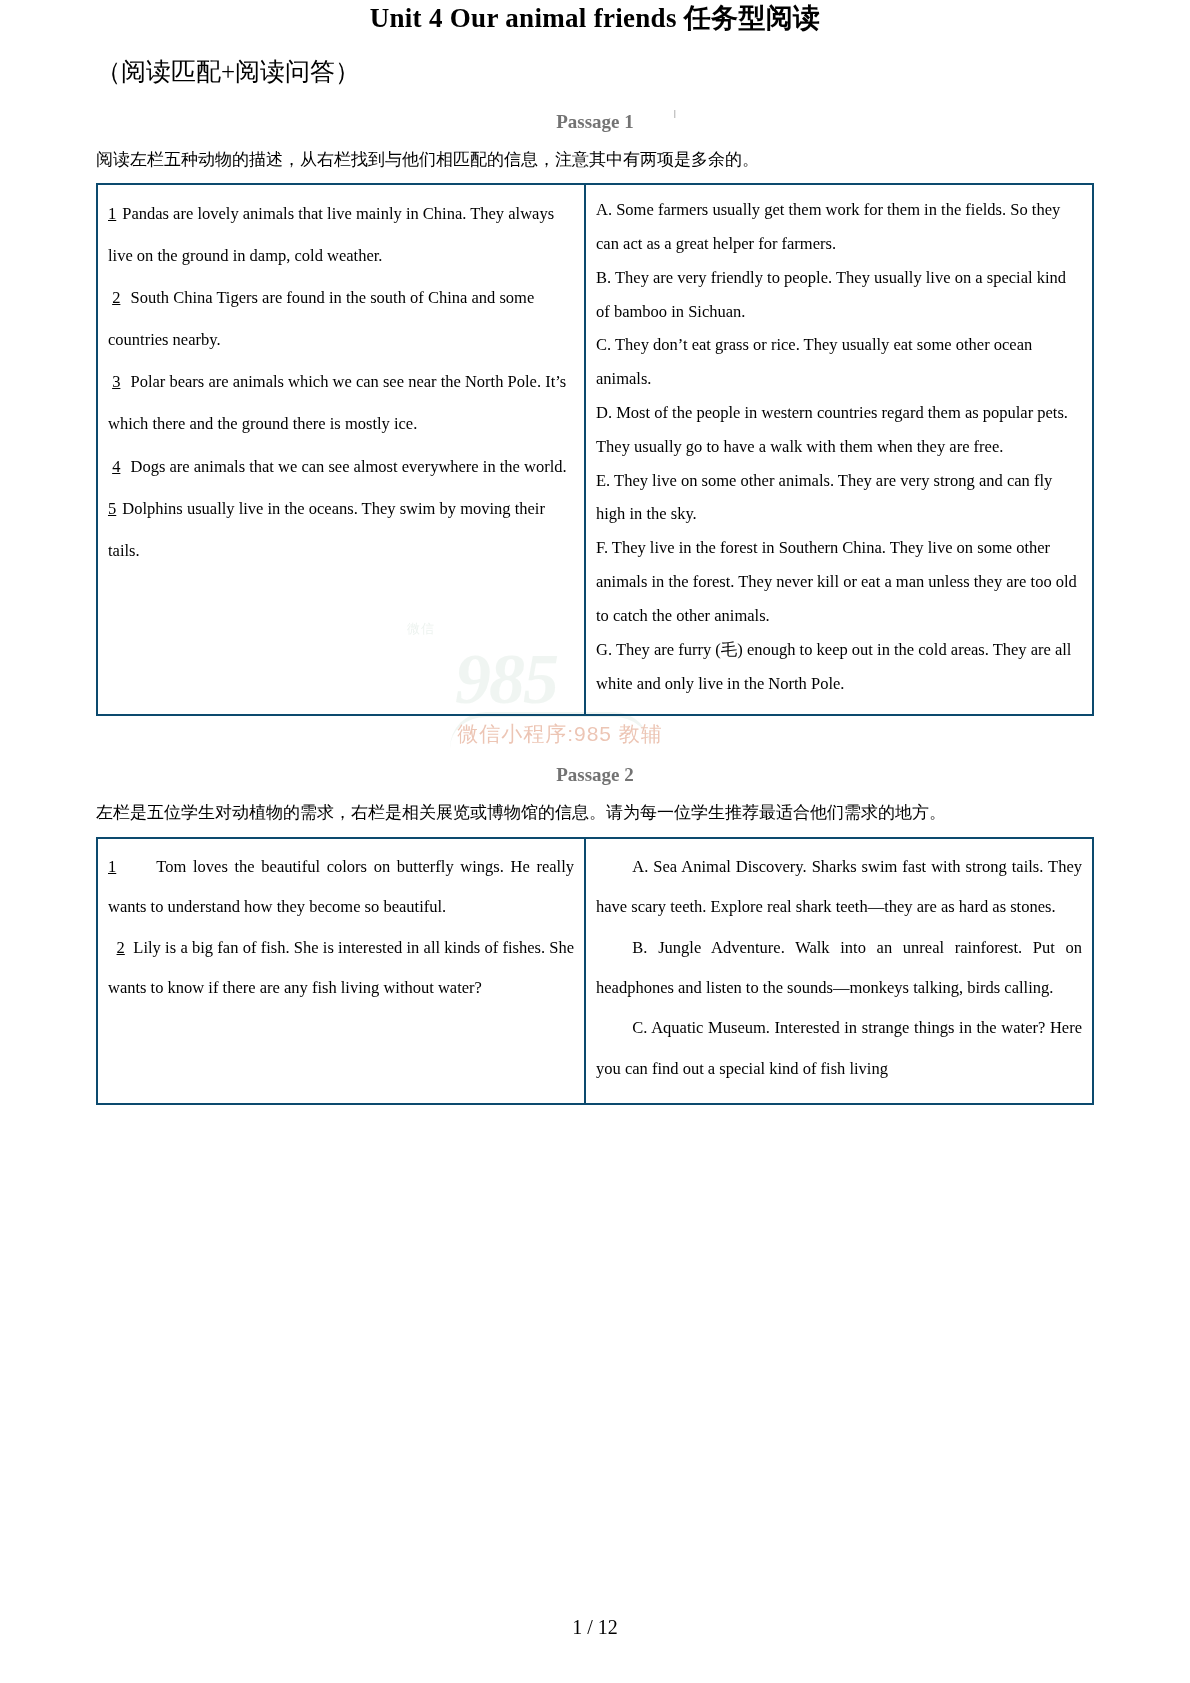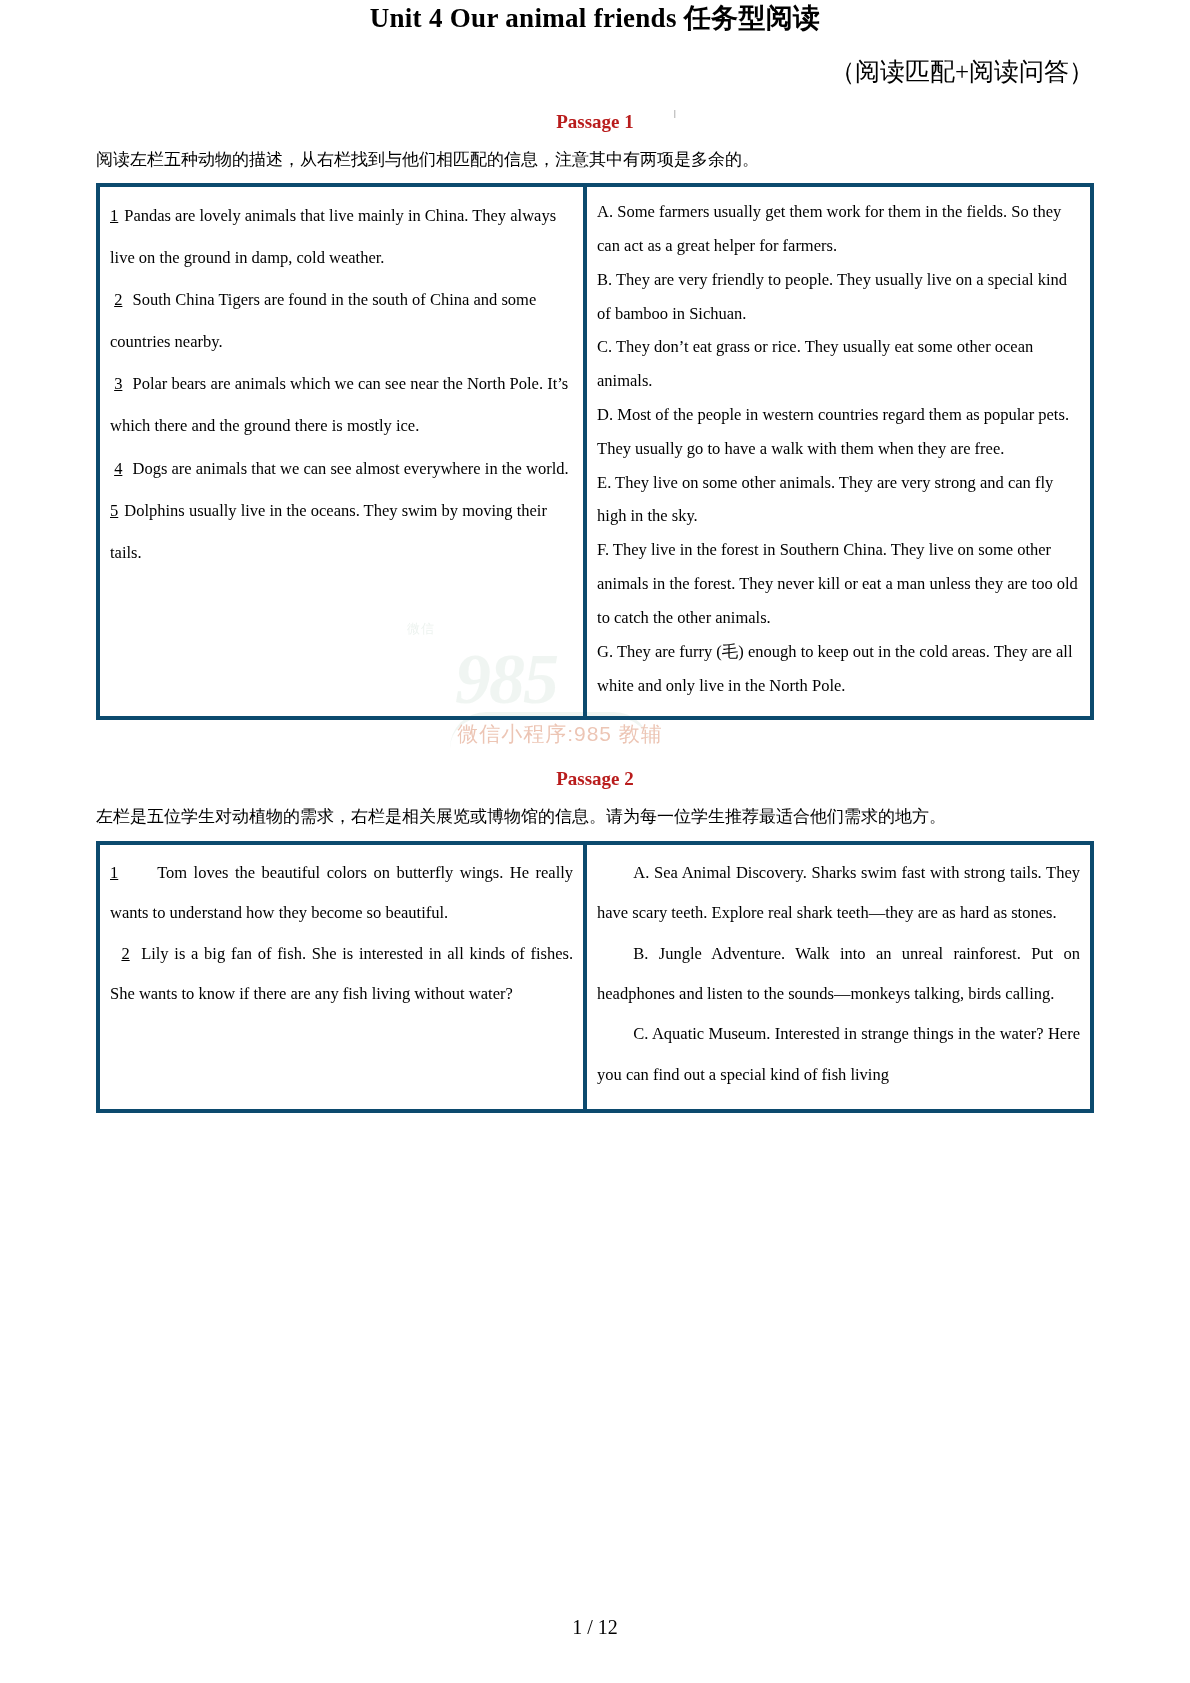--- a/index.html
+++ b/index.html
@@ -83,63 +83,63 @@
 
   .doc-title {
     text-align: center;
     font-size: 27px;
     font-weight: bold;
     margin: 0;
     line-height: 1.4;
     letter-spacing: 0.3px;
   }
   .doc-subtitle {
-    text-align: right;
+    text-align: left;
     font-size: 25px;
     margin: 0;
     padding-top: 16px;
     line-height: 1.4;
   }
 
   .section-bar {
     margin-top: 32px;
     background: #dce9ef;
     height: 34px;
     line-height: 34px;
     font-family: "Liberation Sans", "DejaVu Sans", sans-serif;
     font-size: 16px;
     font-weight: bold;
     padding-left: 12px;
     color: #000;
   }
 
   .passage-label {
     text-align: center;
-    color: #b91c1c;
+    color: #737373;
     font-weight: bold;
     font-size: 19px;
     margin-top: 22px;
   }
 
   .instruction {
     font-size: 17px;
     line-height: 1.55;
     margin-top: 14px;
     text-align: justify;
     text-justify: inter-ideograph;
   }
 
   table.match {
     width: 100%;
     border-collapse: collapse;
     margin-top: 10px;
     table-layout: fixed;
   }
   table.match td {
-    border: 4px solid #0c4a6e;
+    border: 2px solid #0c4a6e;
     vertical-align: top;
     padding: 8px 10px 14px 10px;
   }
   table.match td.left  { width: 49%; }
   table.match td.right { width: 51%; }
 
   
   .p1 .item,
   .p1 .opt {
     font-size: 16.5px;

